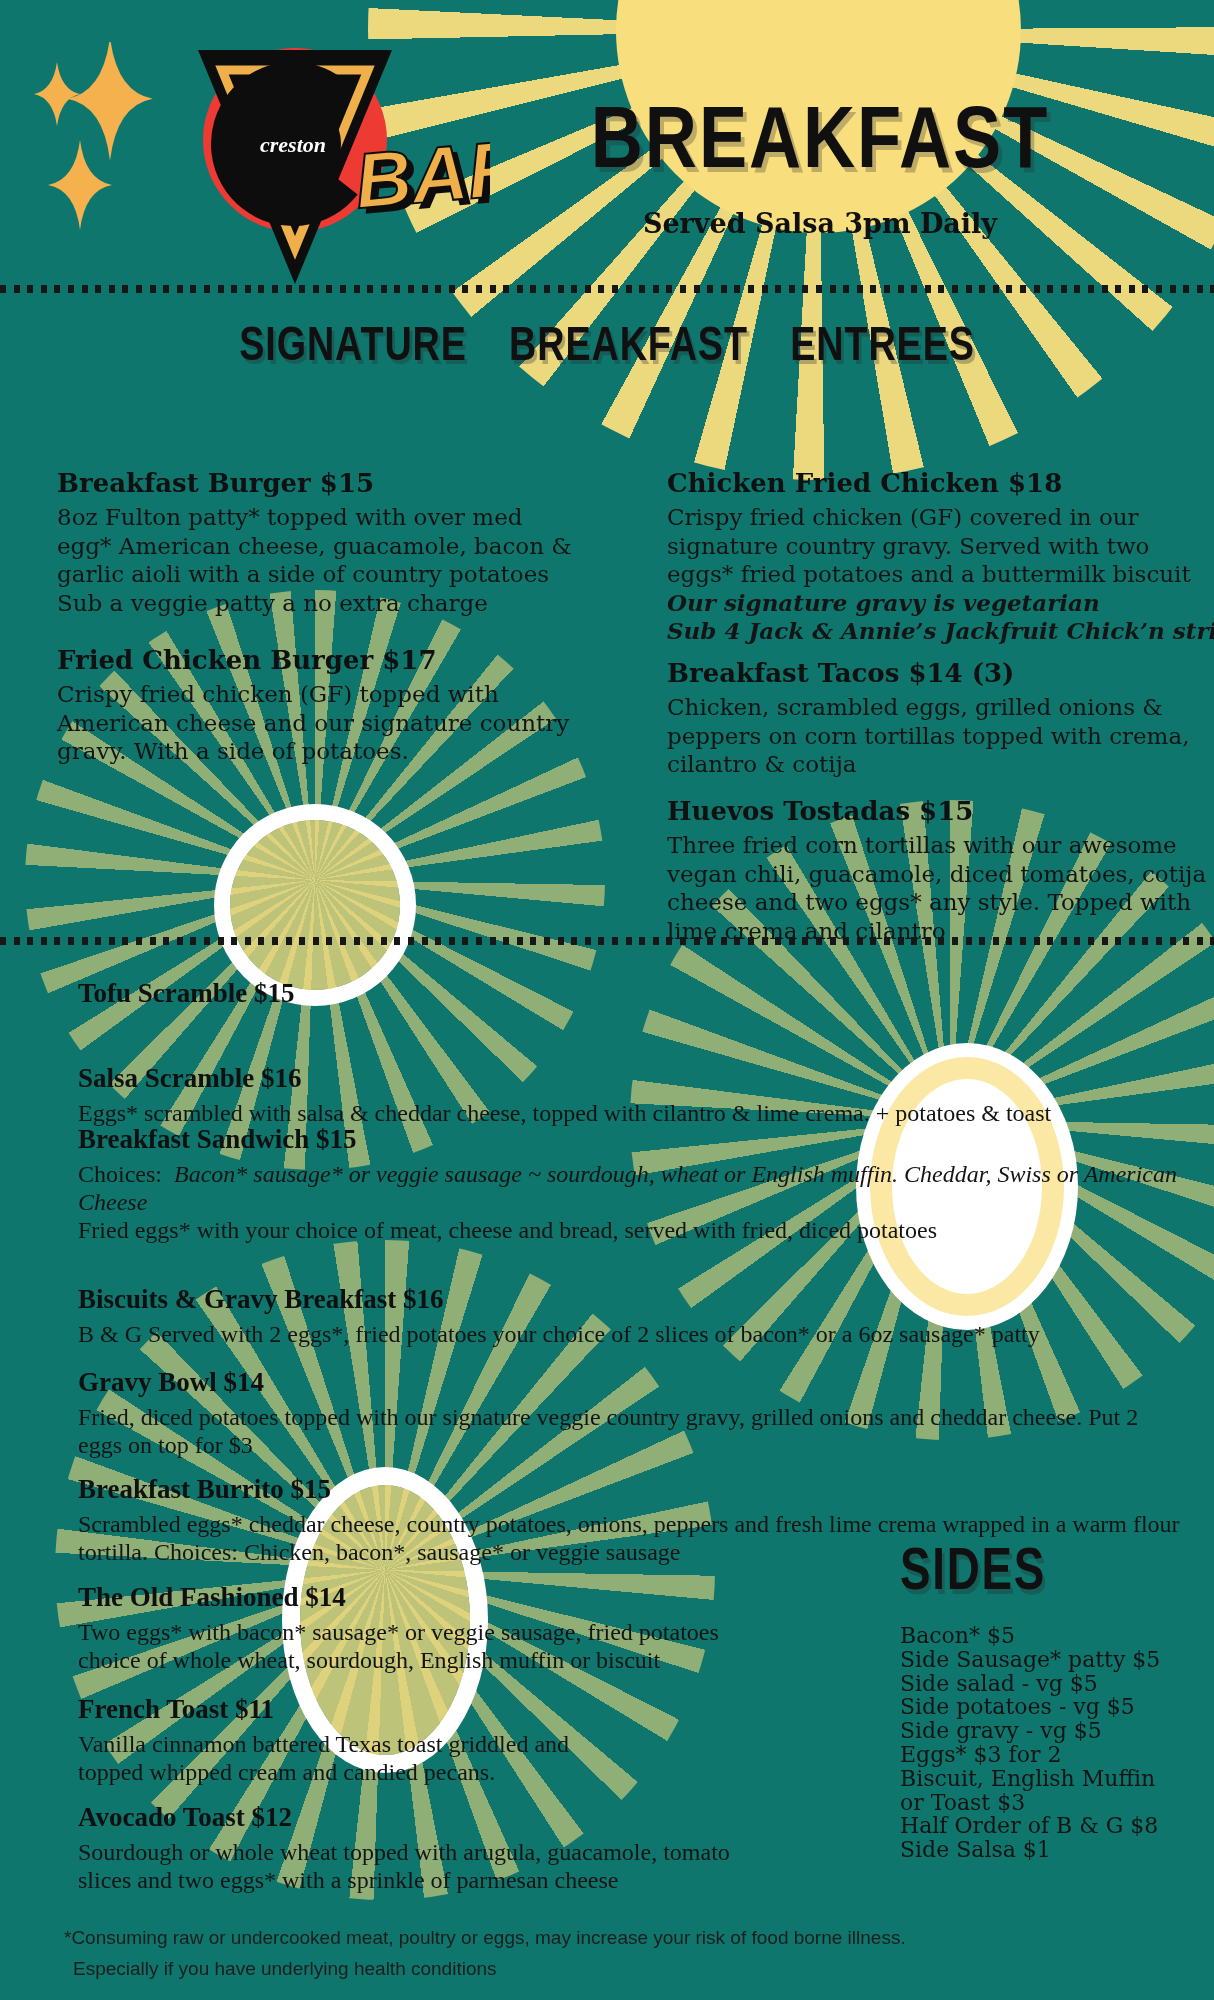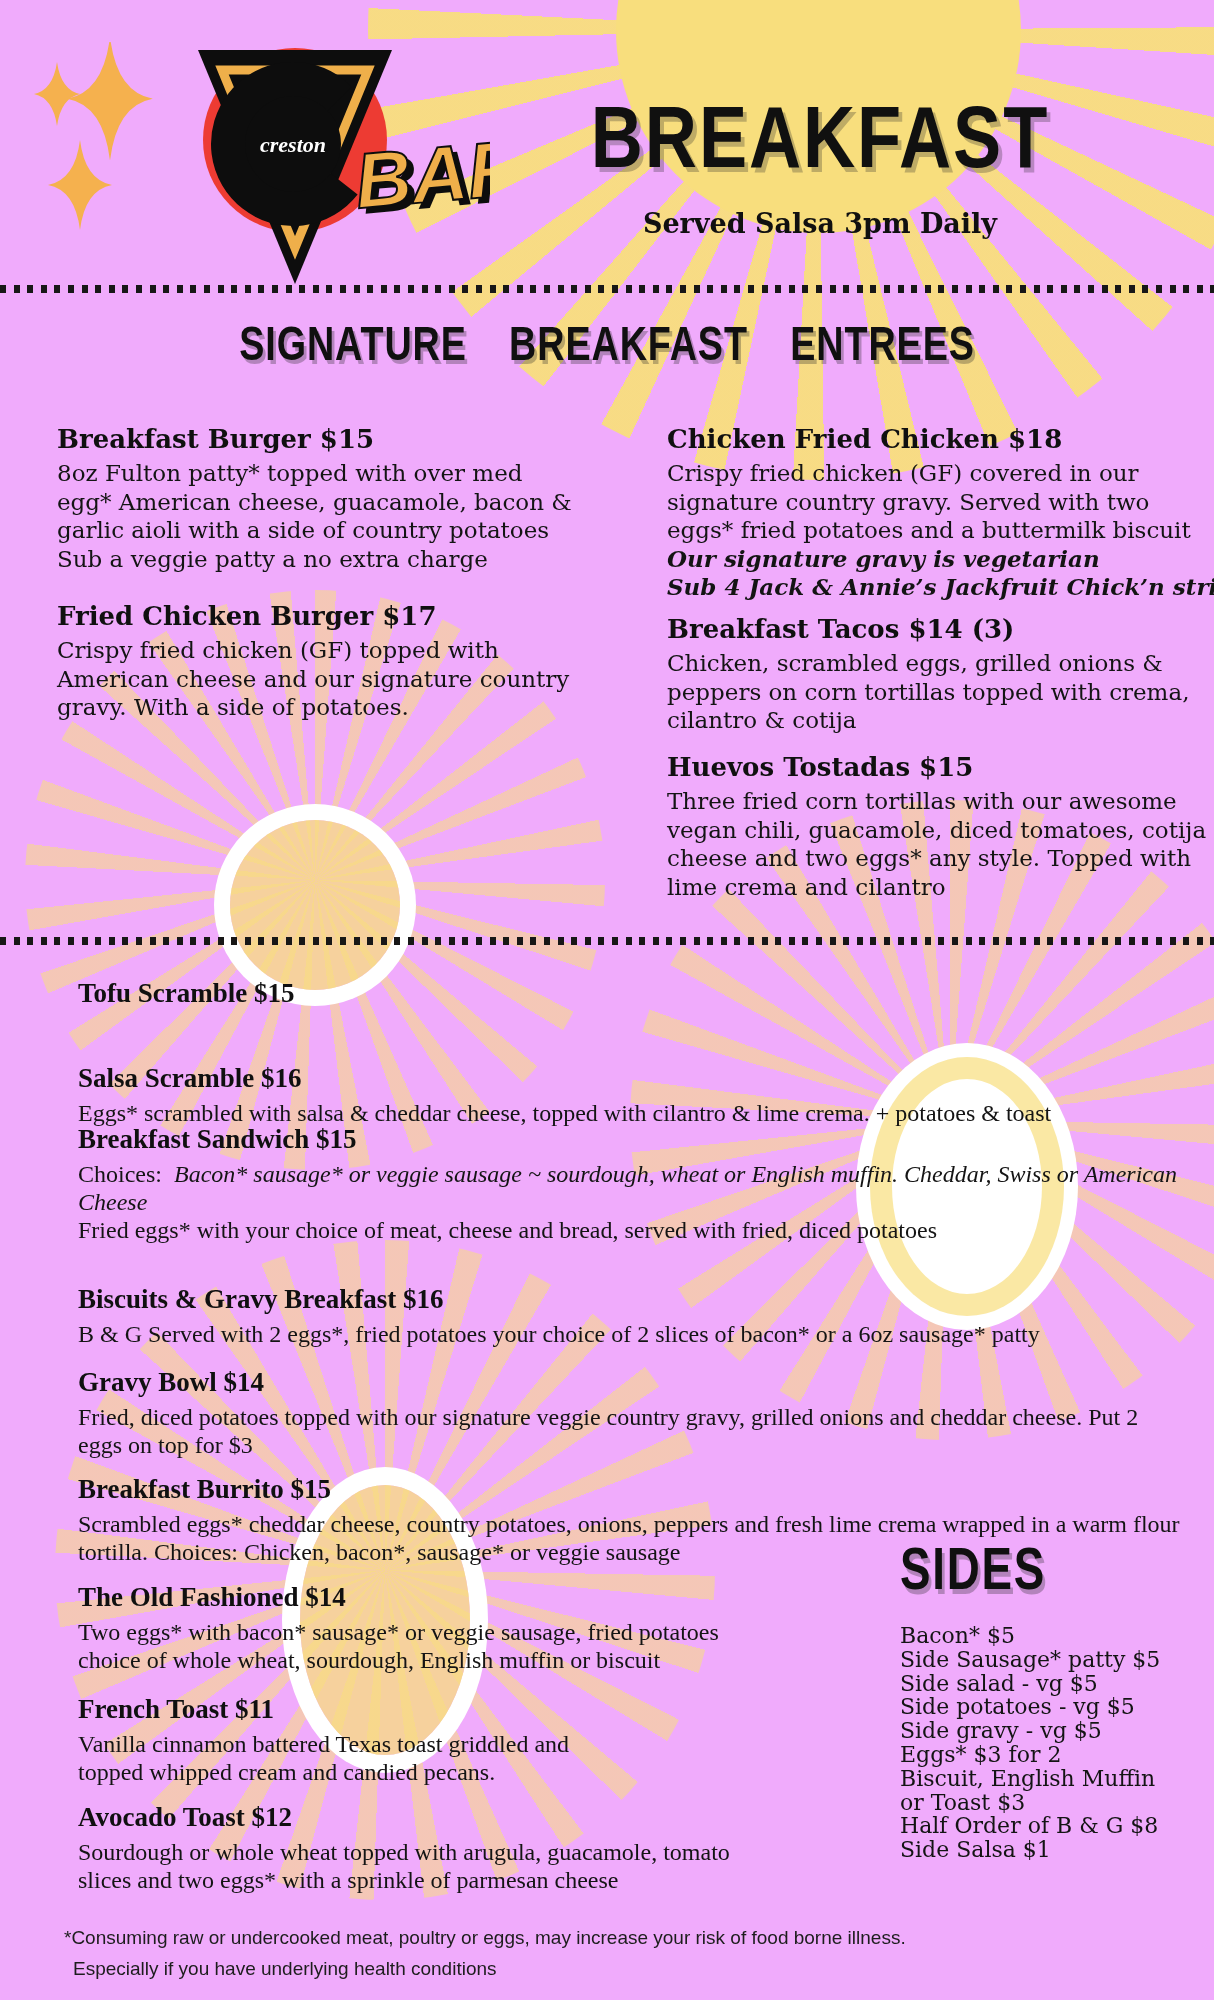--- a/index.html
+++ b/index.html
@@ -1,16 +1,16 @@
 <!DOCTYPE html>
 <html><head>
 <meta charset="utf-8">
 <style>
   html,body{margin:0;padding:0;background:#ffffff;}
-  #page{position:relative;width:1214px;height:2000px;background:#f0abfc;overflow:hidden;
+  #page{position:relative;width:1214px;height:2000px;background:#0f766e;overflow:hidden;
         color:#111;font-family:"DejaVu Serif",serif;}
 
   
   .rays{position:absolute;border-radius:50%;z-index:0;}
   .rays-strong{background:repeating-conic-gradient(rgba(248,222,126,0.95) 0deg 4deg, rgba(255,255,255,0) 4deg 12.8deg);}
   .rays-soft{background:repeating-conic-gradient(rgba(248,222,126,0.55) 0deg 4.2deg, rgba(255,255,255,0) 4.2deg 13deg);}
   .sun-dome{position:absolute;border-radius:50%;background:#F8DE7D;z-index:0;}
   .sun-core{position:absolute;border-radius:50%;z-index:0;}
 
   
@@ -26,21 +26,21 @@
   .dotted{position:absolute;left:0;right:0;height:8px;z-index:2;
       background:repeating-linear-gradient(90deg,#171717 0 6px,rgba(0,0,0,0) 6px 13.6px);}
   .dotted1{top:285px;} .dotted2{top:937px;}
 
   .section-heading{position:absolute;top:316px;left:0;width:100%;display:flex;justify-content:center;gap:46px;z-index:2;
       font-family:"Liberation Sans",sans-serif;font-weight:900;font-size:41px;letter-spacing:1px;color:#101010;
       transform:scale(0.92,1.18);transform-origin:center top;text-shadow:3px 4px 0 rgba(40,40,40,0.3);}
 
   
   .menu-item{position:absolute;z-index:2;}
-  .menu-item .title{font-family:"DejaVu Serif",serif;font-weight:700;font-size:26px;margin-bottom:5px;color:#101010;}
+  .menu-item .title{font-family:"DejaVu Serif",serif;font-weight:700;font-size:26px;margin-bottom:5px;color:#101010;margin-top:44px;}
   .menu-item .body{font-family:"DejaVu Serif",serif;font-size:23px;line-height:28.5px;color:#141414;}
   .note-italic{}
   .note-bold-italic{font-style:italic;font-weight:700;white-space:nowrap;line-height:29px;}
   .col-l{left:57px;width:515px;}
   .col-r{left:667px;width:540px;}
 
   .lower-item{position:absolute;left:78px;z-index:2;}
   .lower-item .title{font-family:"Liberation Serif",serif;font-weight:700;font-size:27px;margin-bottom:5px;color:#101010;}
   .lower-item .body{font-family:"Liberation Serif",serif;font-size:24px;line-height:28px;color:#141414;}
   .choices-label{margin-right:12px;}

